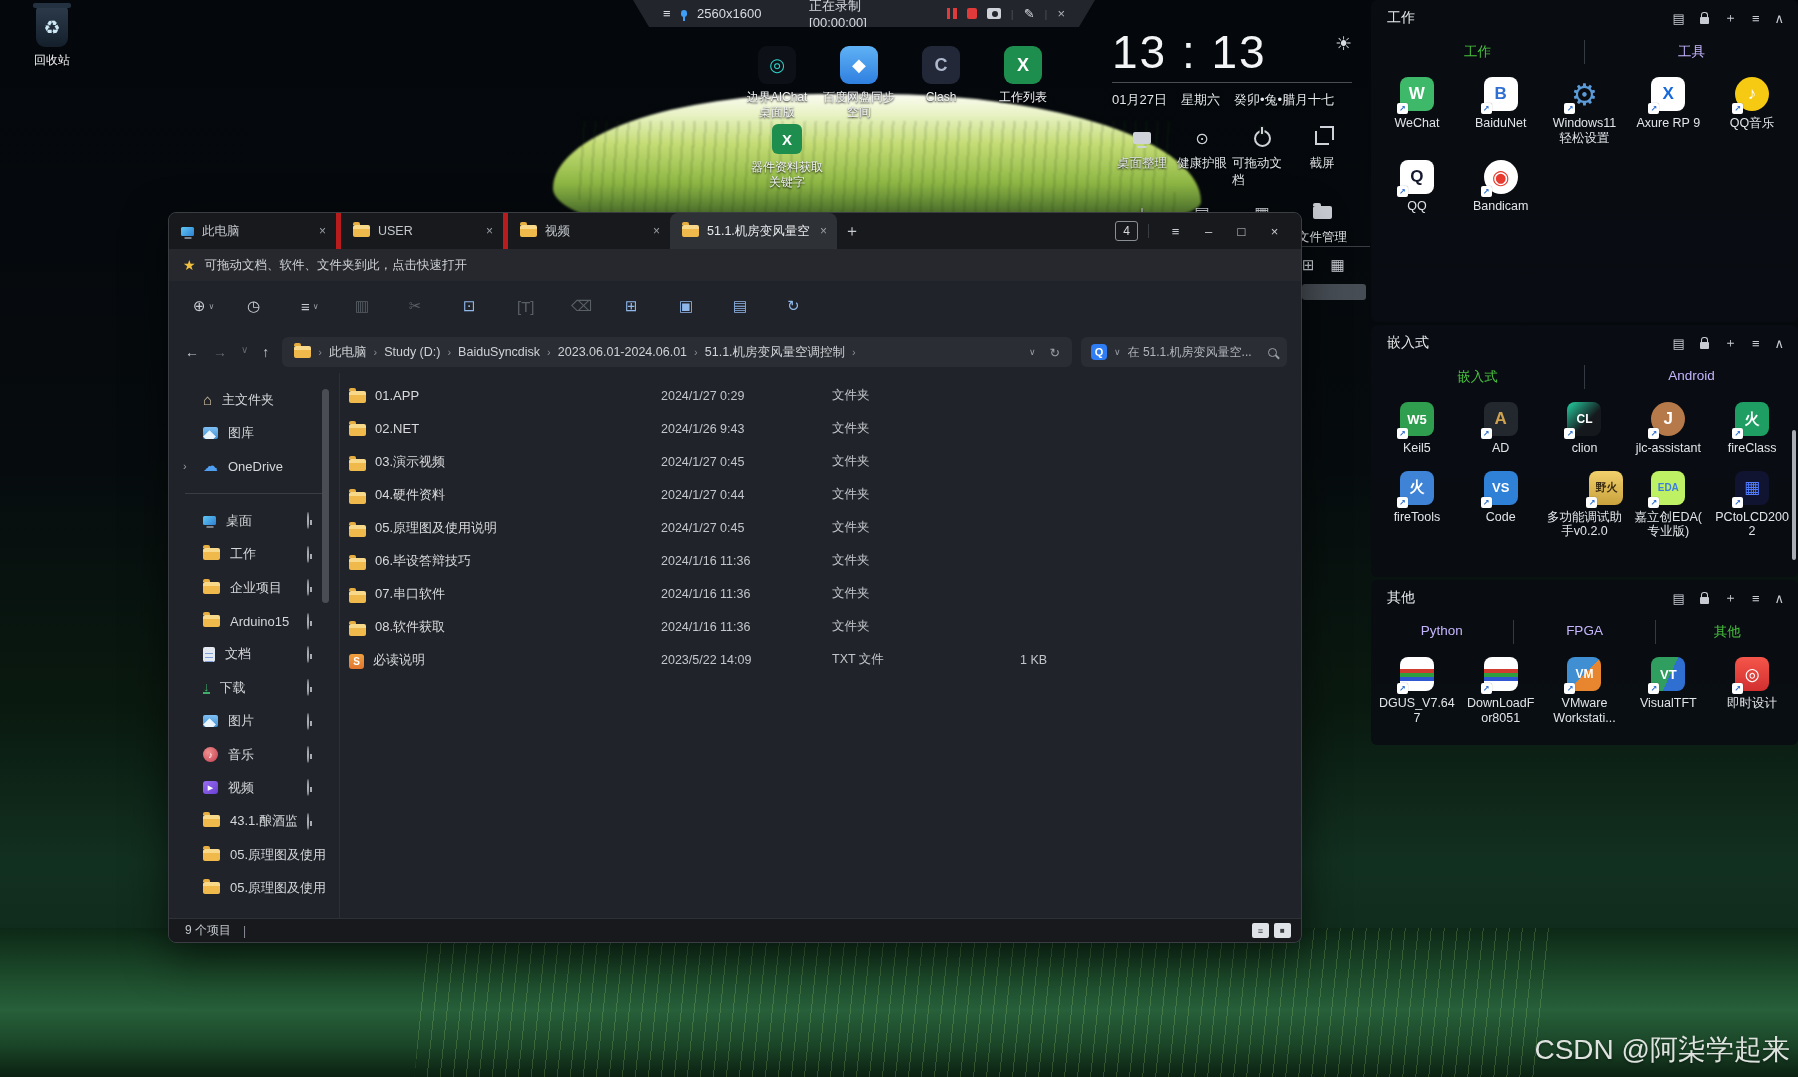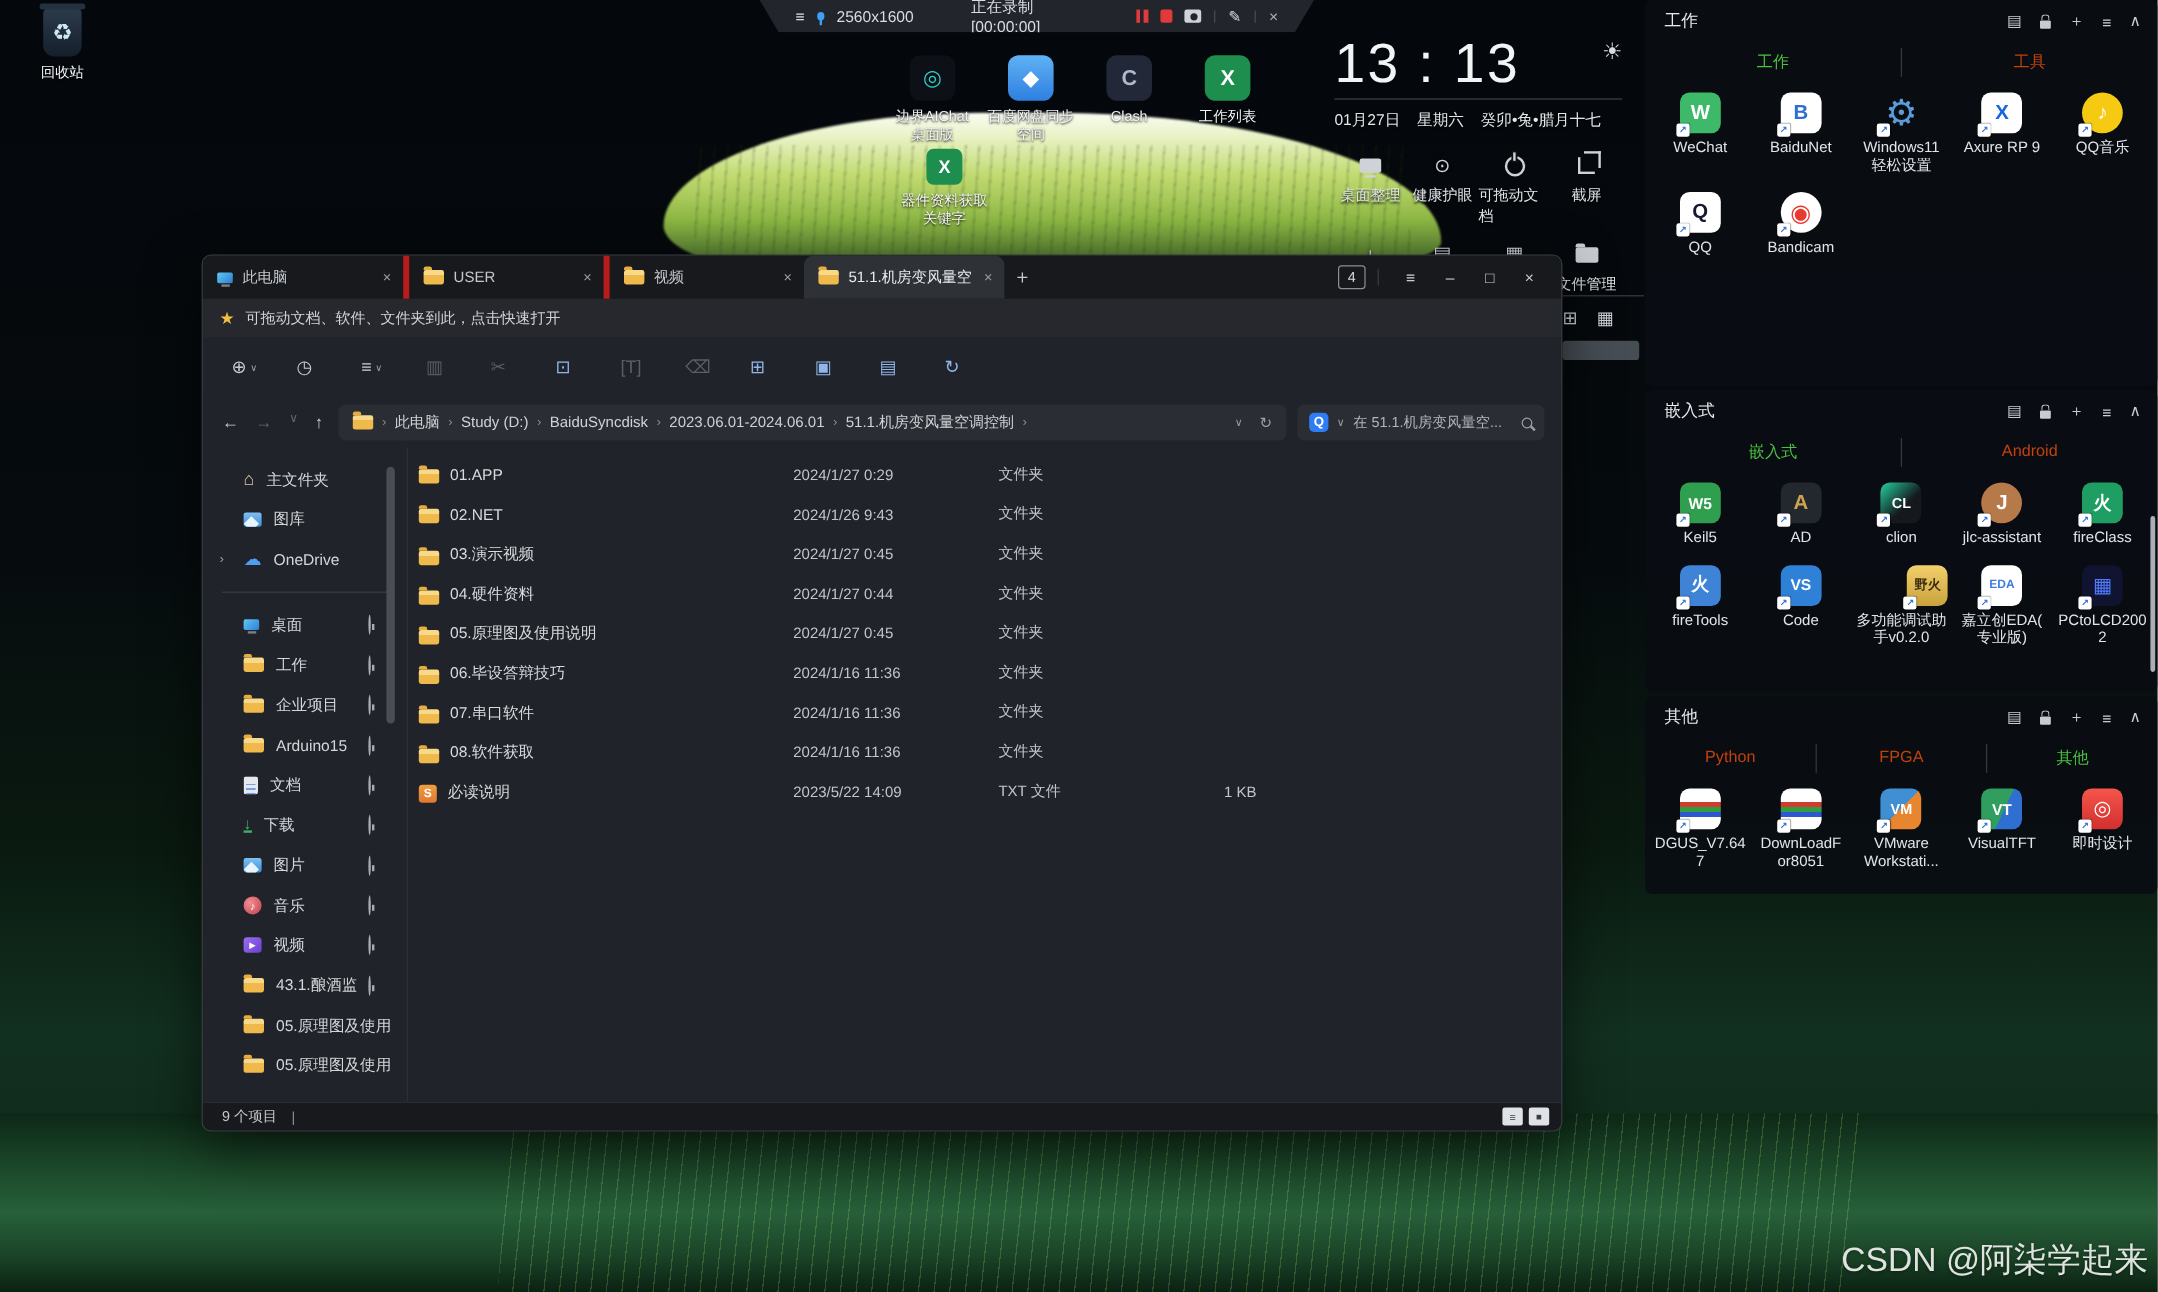--- a/index.html
+++ b/index.html
@@ -69,21 +69,21 @@
   .wmini .inp{margin-top:10px;width:64px;height:16px;background:rgba(150,160,170,.45);border-radius:3px}
   
   .panels{position:absolute;left:1371px;top:0;width:427px;z-index:1}
   .panel{background:rgba(10,13,18,.92);border-radius:6px;margin-bottom:3px;position:relative;box-sizing:border-box}
   .panel.p0{height:322px}.panel.p1{height:252px}.panel.p2{height:165px}
   .phead{display:flex;align-items:center;padding:9px 14px 0 16px;color:#e8eaec;font-size:14px}
   .phicons{margin-left:auto;display:flex;gap:15px;align-items:center;color:#c8ccd2;font-size:13px}
   .lk{width:9px;height:7px;background:#c8ccd2;border-radius:1px;position:relative;margin-top:4px}
   .lk::before{content:"";position:absolute;top:-5px;left:1px;width:5px;height:4px;border:1.5px solid #c8ccd2;border-bottom:none;border-radius:3px 3px 0 0}
   .ptabs{display:flex;margin-top:13px}
-  .ptabs .pt{flex:1;text-align:center;font-size:13.5px;color:#c2410c;padding:3px 0}
+  .ptabs .pt{flex:1;text-align:center;font-size:13.5px;color:#c4b5fd;padding:3px 0}
   .ptabs .pt.on{color:#49c23f}
   .ptabs .pt + .pt{border-left:1px solid #343a42}
   .apps{display:grid;grid-template-columns:repeat(5,1fr);row-gap:15px;padding:13px 4px 0}
   .app{display:flex;flex-direction:column;align-items:center;gap:5px}
   .app-ic{width:34px;height:34px;border-radius:8px;position:relative;display:flex;align-items:center;justify-content:center;font-weight:700}
   .app-lbl{font-size:12.5px;line-height:14.5px;color:#e2e5e8;text-align:center;white-space:pre-line}
   .pscroll{position:absolute;right:2px;top:105px;width:4px;height:130px;background:#c8ccd2;border-radius:2px;opacity:.85}
   
   .win{position:absolute;left:168px;top:212px;width:1134px;height:731px;z-index:2;background:#202329;
        border:1px solid #3a3d42;border-radius:8px;overflow:hidden;box-sizing:border-box;
@@ -422,21 +422,21 @@
         </div>
         <div class="app">
           <div class="app-ic" style="background: linear-gradient(rgb(242, 208, 107), rgb(201, 162, 61)); color: rgb(58, 44, 16); margin-left: 44px;">
             <span style="font-size: 11px;">野火</span>
             <span class="sc">↗</span>
           </div>
           <div class="app-lbl">多功能调试助
 手v0.2.0</div>
         </div>
         <div class="app">
-          <div class="app-ic" style="background: #ffffff; color: rgb(63, 125, 224);">
+          <div class="app-ic" style="background: #bef264; color: rgb(63, 125, 224);">
             <span style="font-size: 10px;">EDA</span>
             <span class="sc">↗</span>
           </div>
           <div class="app-lbl">嘉立创EDA(
 专业版)</div>
         </div>
         <div class="app">
           <div class="app-ic" style="background: rgb(16, 20, 48); color: rgb(79, 123, 255);">
             <span style="font-size: 17px;">▦</span>
             <span class="sc">↗</span>

